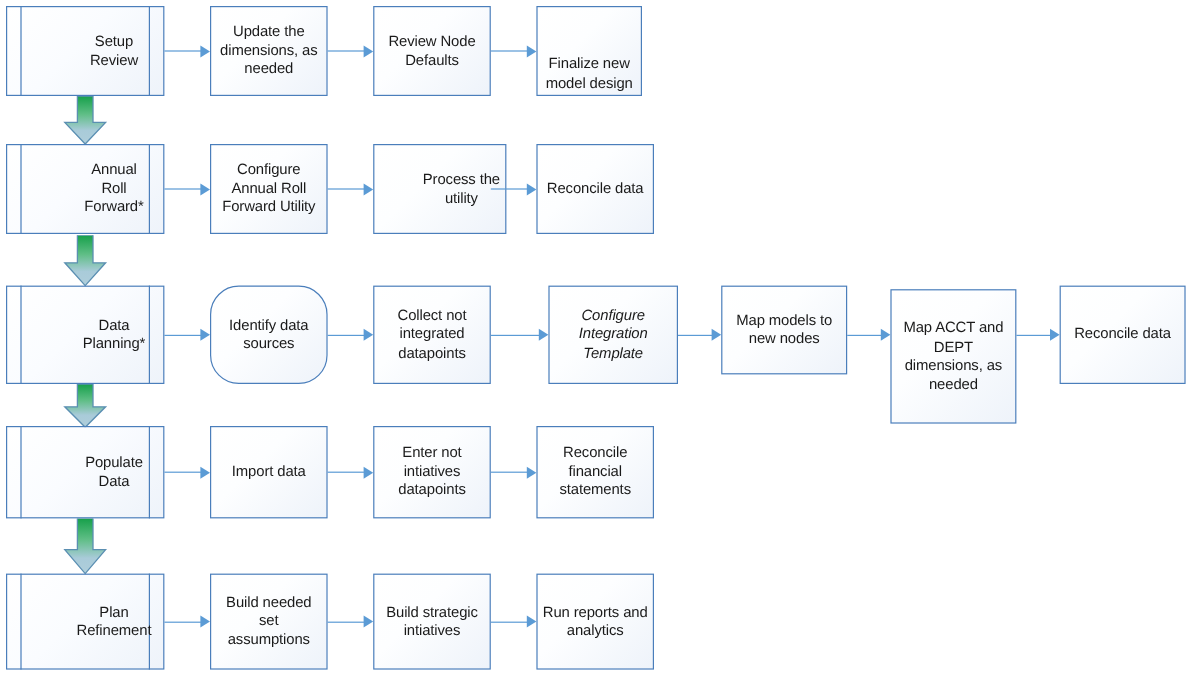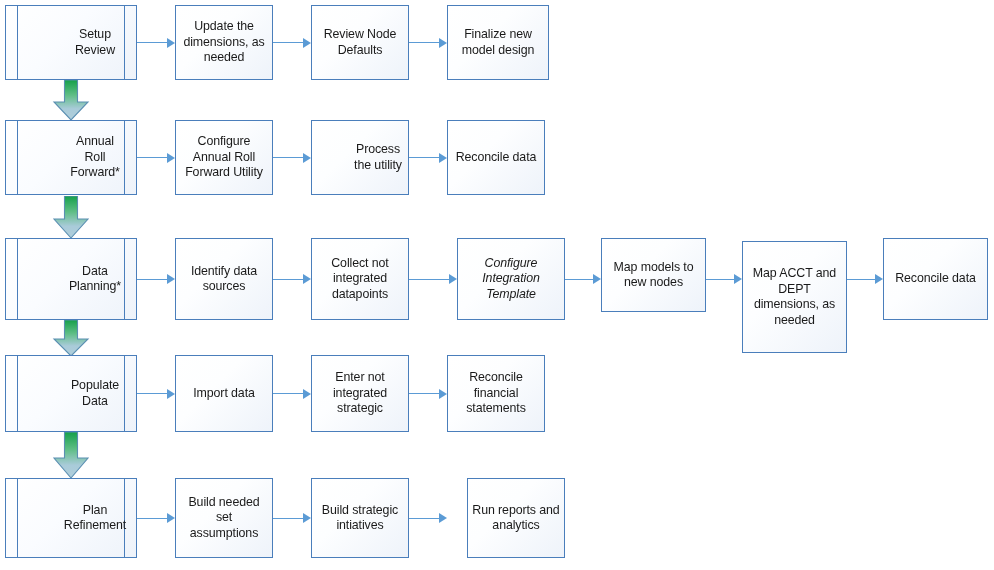--- a/index.html
+++ b/index.html
@@ -94,21 +94,21 @@
 
   <div class="node" style="left:311px;top:5px;width:98px;height:75px;">
     <span class="lbl">Review Node Defaults</span>
   </div>
 
   <div class="conn" style="left:409px;top:37.5px;width:38px;">
     <span class="ln" style="width:31px;"></span>
     <span class="hd"></span>
   </div>
 
-  <div class="node" style="left:447px;top:5px;width:102px;height:75px;">
+  <div class="node" style="left:447px;top:5px;width:88px;height:75px;align-items:flex-end;">
     <span class="lbl">Finalize new model design</span>
   </div>
 
   <div class="garrow" style="left:52px;top:80px;">
     <svg width="38" height="41" viewBox="0 0 38 41">
       <defs>
         <linearGradient id="gA1" x1="0" y1="0" x2="0" y2="1">
           <stop offset="0%" stop-color="#16A04A"></stop>
           <stop offset="38%" stop-color="#5FBE86"></stop>
           <stop offset="72%" stop-color="#A9CBD9"></stop>
@@ -132,21 +132,21 @@
 
   <div class="node" style="left:175px;top:120px;width:98px;height:75px;align-items:center;">
     <span class="lbl">Configure Annual Roll Forward Utility</span>
   </div>
 
   <div class="conn" style="left:273px;top:152.5px;width:38px;">
     <span class="ln" style="width:31px;"></span>
     <span class="hd"></span>
   </div>
 
-  <div class="node" style="left:311px;top:120px;width:98px;height:75px;padding-left:40px;">
+  <div class="node" style="left:311px;top:120px;width:111px;height:75px;padding-left:40px;">
     <span class="lbl">Process the utility</span>
   </div>
 
   <div class="conn" style="left:409px;top:152.5px;width:38px;">
     <span class="ln" style="width:31px;"></span>
     <span class="hd"></span>
   </div>
 
   <div class="node" style="left:447px;top:120px;width:98px;height:75px;">
     <span class="lbl">Reconcile data</span>
@@ -170,21 +170,21 @@
     <span class="bar l"></span>
     <span class="bar r"></span>
     <span class="lbl">Data Planning*</span>
   </div>
 
   <div class="conn" style="left:137px;top:274px;width:38px;">
     <span class="ln" style="width:31px;"></span>
     <span class="hd"></span>
   </div>
 
-  <div class="node" style="left:175px;top:238px;width:98px;height:82px;">
+  <div class="node" style="left:175px;top:238px;width:98px;height:82px;border-radius:24px;">
     <span class="lbl">Identify data sources</span>
   </div>
 
   <div class="conn" style="left:273px;top:274px;width:38px;">
     <span class="ln" style="width:31px;"></span>
     <span class="hd"></span>
   </div>
 
   <div class="node" style="left:311px;top:238px;width:98px;height:82px;">
     <span class="lbl">Collect not integrated datapoints</span>
@@ -254,21 +254,21 @@
   <div class="node" style="left:175px;top:355px;width:98px;height:77px;">
     <span class="lbl">Import data</span>
   </div>
 
   <div class="conn" style="left:273px;top:388.5px;width:38px;">
     <span class="ln" style="width:31px;"></span>
     <span class="hd"></span>
   </div>
 
   <div class="node" style="left:311px;top:355px;width:98px;height:77px;">
-    <span class="lbl">Enter not integrated strategic</span>
+    <span class="lbl">Enter not intiatives datapoints</span>
   </div>
 
   <div class="conn" style="left:409px;top:388.5px;width:38px;">
     <span class="ln" style="width:31px;"></span>
     <span class="hd"></span>
   </div>
 
   <div class="node" style="left:447px;top:355px;width:98px;height:77px;">
     <span class="lbl">Reconcile financial statements</span>
   </div>
@@ -309,17 +309,17 @@
 
   <div class="node" style="left:311px;top:478px;width:98px;height:80px;">
     <span class="lbl">Build strategic intiatives</span>
   </div>
 
   <div class="conn" style="left:409px;top:513px;width:38px;">
     <span class="ln" style="width:31px;"></span>
     <span class="hd"></span>
   </div>
 
-  <div class="node" style="left:447px;top:478px;width:98px;height:80px;margin-left:20px;">
+  <div class="node" style="left:447px;top:478px;width:98px;height:80px;">
     <span class="lbl">Run reports and analytics</span>
   </div>
 
 </div>
 
 </body></html>

